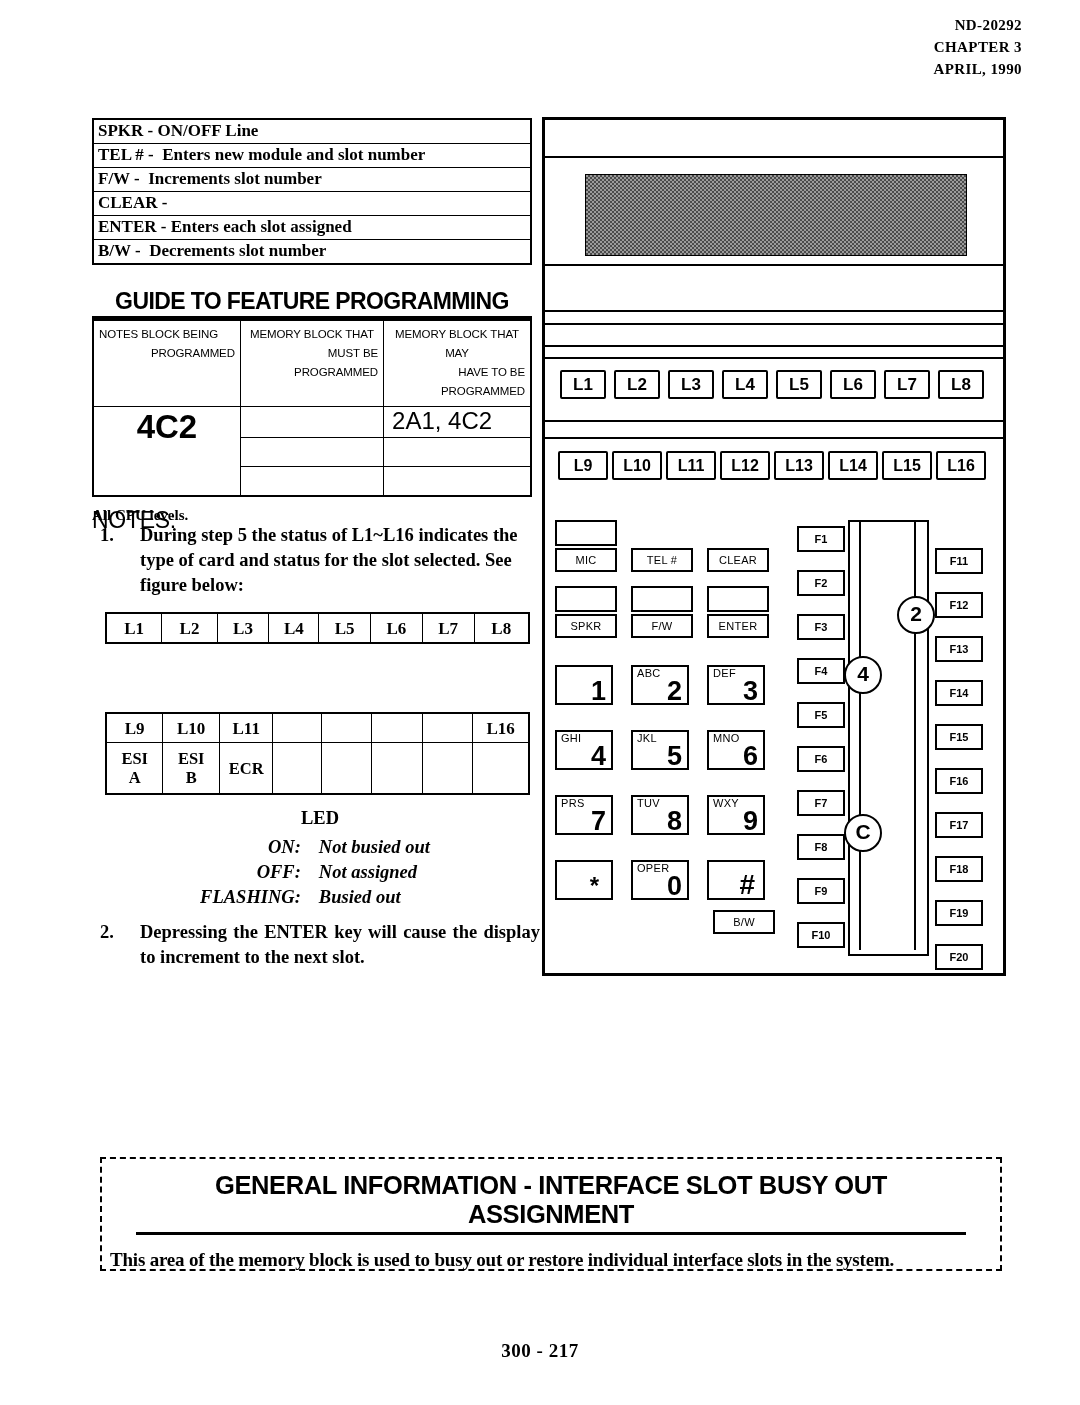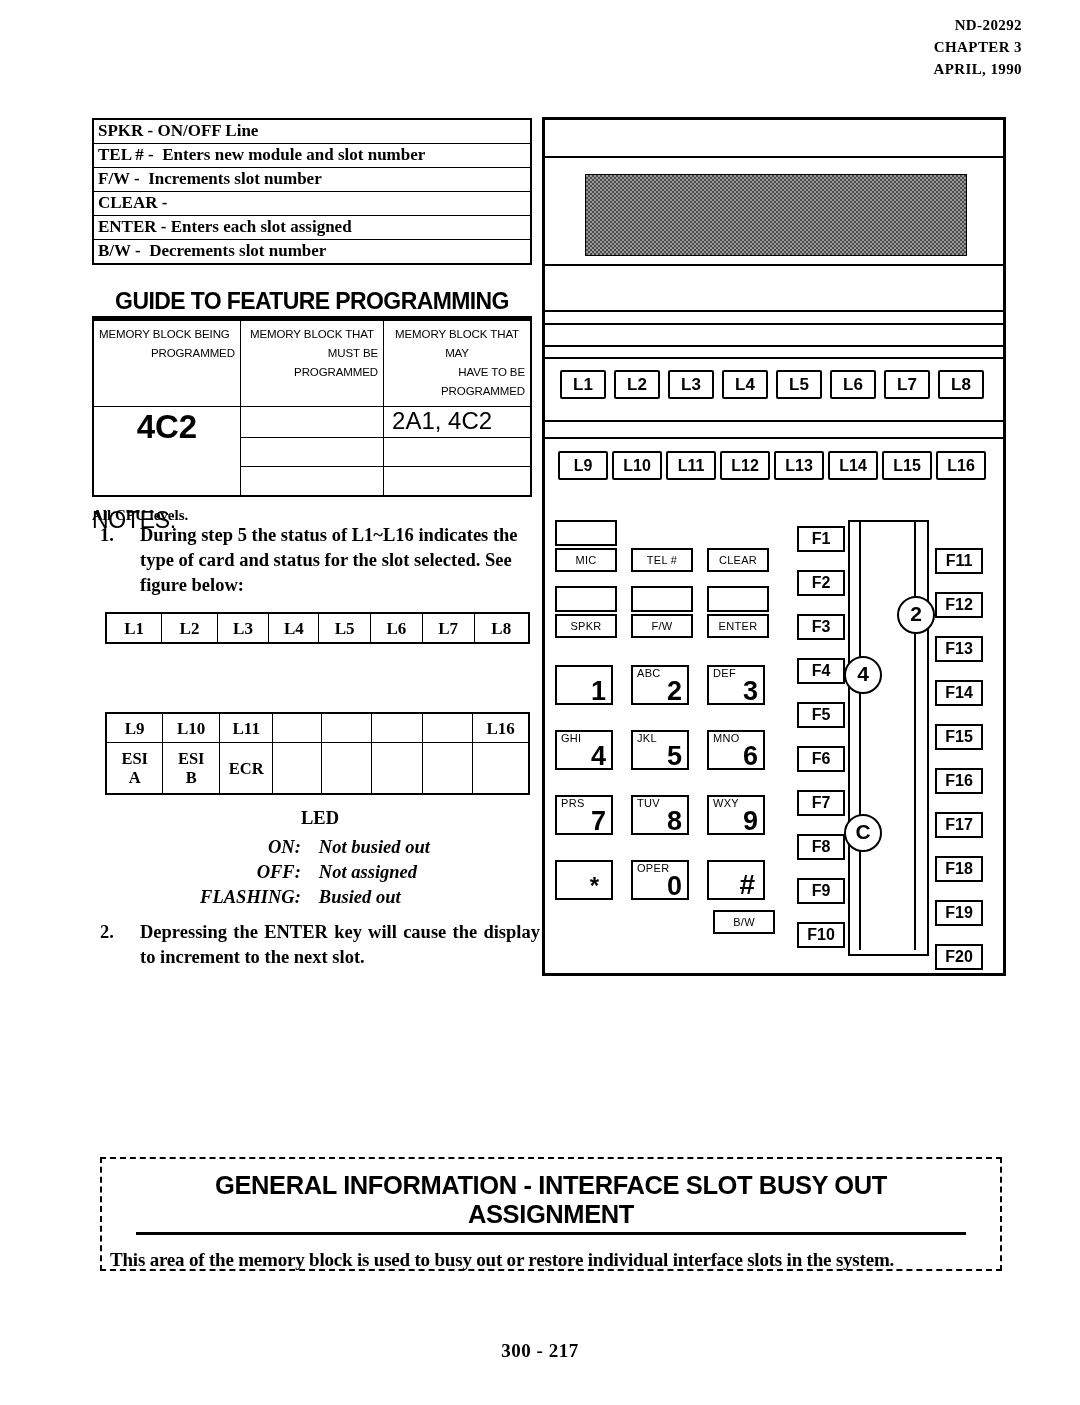--- a/index.html
+++ b/index.html
@@ -100,21 +100,21 @@
     font-family:"Liberation Sans",sans-serif;font-size:11px;letter-spacing:.3px;}
   .knum{position:absolute;border:2px solid #000;background:#fff;
     font-family:"Liberation Sans",sans-serif;}
   .knum .big{position:absolute;right:5px;bottom:-2px;font-size:27px;font-weight:bold;
     line-height:27px;}
   .knum .abc{position:absolute;left:4px;top:0px;font-size:11px;letter-spacing:.3px;}
   .knum .starg{position:absolute;right:12px;bottom:1px;font-size:24px;font-weight:bold;line-height:22px;}
   .knum .hashg{position:absolute;right:8px;bottom:-1px;font-size:28px;font-weight:bold;line-height:28px;}
 
   .fkey{position:absolute;border:2px solid #000;background:#fff;text-align:center;
-    font-family:"Liberation Sans",sans-serif;font-weight:bold;font-size:16px;
+    font-family:"Liberation Sans",sans-serif;font-weight:bold;font-size:11px;
     width:44px;height:22px;line-height:22px;}
   #handset{position:absolute;border:2.5px solid #000;background:#fff;}
   .hsline{position:absolute;border-left:2px solid #000;}
   .circ{position:absolute;width:34px;height:34px;border:2.5px solid #000;border-radius:50%;
     background:#fff;text-align:center;line-height:32px;
     font-family:"Liberation Sans",sans-serif;font-weight:bold;font-size:21px;}
 
   
   #geninfo{left:100px;top:1157px;width:898px;height:110px;
     border:2px dashed #000;}
@@ -185,21 +185,21 @@
   </table>
 </div>
 
 <div class="abs" id="guide-wrap">
   <div id="guide-title">GUIDE TO FEATURE PROGRAMMING</div>
   <table id="guide-table">
     <tbody>
       <tr>
         <td style="width:148px">
           <div class="gh l">
-            <span>MEMORY BLOCK BEING</span>
+            <span>NOTES BLOCK BEING</span>
             <span class="l2">PROGRAMMED</span>
           </div>
         </td>
         <td style="width:144px">
           <div class="gh c">
             <span>MEMORY BLOCK THAT</span>
             <span class="l2">MUST BE PROGRAMMED</span>
           </div>
         </td>
         <td style="width:148px">

